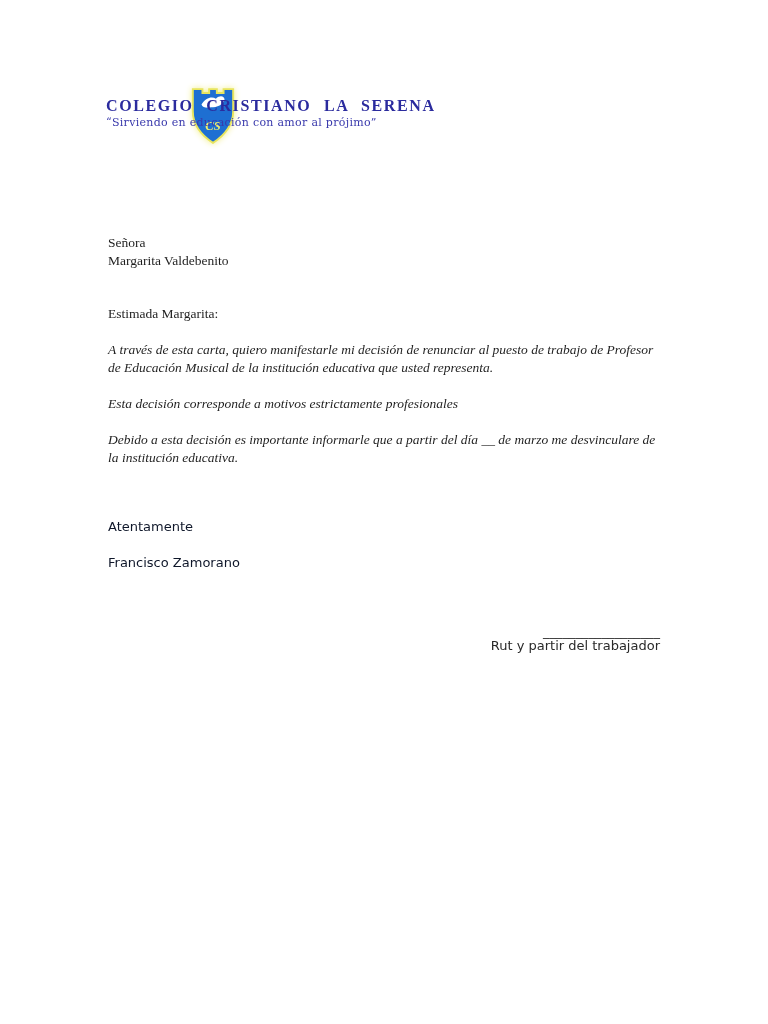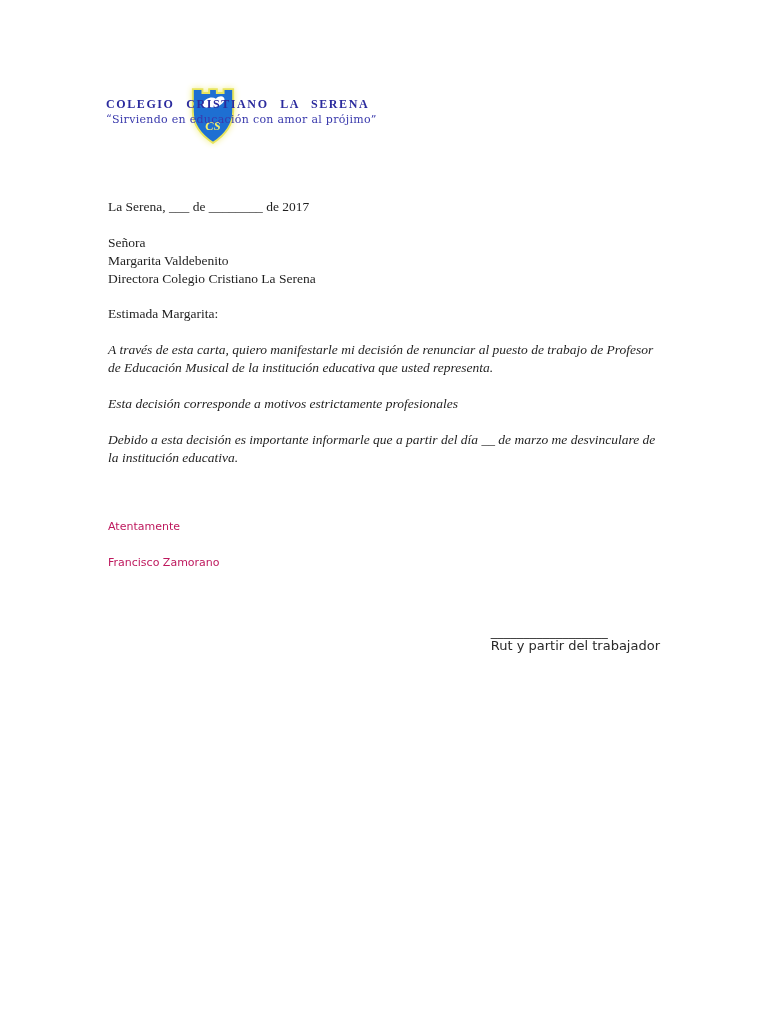--- a/index.html
+++ b/index.html
@@ -23,21 +23,21 @@
     position:absolute; left:50%; top:4px;
     transform:translateX(-50%);
     z-index:0;
     filter:drop-shadow(0 0 3px #f2ef8a);
   }
   .logo-name {
     position:relative; z-index:1;
     margin-top:15px;
     font-family:"Liberation Serif", serif;
     font-weight:bold;
-    font-size:12px;
+    font-size:16px;
     letter-spacing:1.6px;
     word-spacing:7px;
     color:#2b2b9e;
     white-space:nowrap;
   }
   .logo-tagline {
     position:relative; z-index:1;
     margin-top:1px;
     font-family:"DejaVu Serif", serif;
     font-size:11px;
@@ -48,27 +48,27 @@
 
   
   .line, .para {
     position:absolute; left:108px;
     font-size:13.5px;
     line-height:18px;
   }
   .para { width:556px;font-style:italic; }
   .sans {
     font-family:"DejaVu Sans","Liberation Sans",sans-serif;
-    font-size:11px;
+    font-size:13px;
     line-height:18px;
-    color:#be185d;
+    color:#0f172a;
   }
   .sig-block {
     position:absolute; right:108px;
-    text-align:left;
+    text-align:right;
     font-family:"DejaVu Sans","Liberation Sans",sans-serif;
     font-size:13px;
     color:#2a2a2a;
     white-space:nowrap;
   }
   .sig-line { letter-spacing:0; line-height:12px; }
 </style>
 </head>
 <body>
 
@@ -79,25 +79,23 @@
       <svg width="48" height="60" viewBox="0 0 50 62">
         <path d="M4 3 h10 v4 h7 v-4 h8 v4 h7 v-4 h10 v23 c0 15 -9 25 -21 33 c-12 -8 -21 -18 -21 -33 z" fill="#1e6fd2" stroke="#e8e55e" stroke-width="2"></path>
         <path d="M13 19 c4 -7 11 -9 15 -6 c4 -4 9 -3 9 1 c-1 5 -8 8 -14 8 c-5 1 -9 0 -10 -3 z" fill="#ffffff"></path>
         <text x="25" y="46" text-anchor="middle" font-family="Liberation Serif, serif" font-style="italic" font-size="13" font-weight="bold" fill="#f5f06a">CS</text>
       </svg>
     </div>
     <div class="logo-name">COLEGIO CRISTIANO LA SERENA</div>
     <div class="logo-tagline">“Sirviendo en educación con amor al prójimo”</div>
   </div>
 
-  <div class="line" style="top:198px">La Serena, ___ de ________ de 2017</div>
 
   <div class="line" style="top:234px">Señora</div>
   <div class="line" style="top:252px">Margarita Valdebenito</div>
-  <div class="line" style="top:270px">Directora Colegio Cristiano La Serena</div>
 
   <div class="line" style="top:305px">Estimada Margarita:</div>
 
   <div class="para" style="top:341px">A través de esta carta, quiero manifestarle mi decisión de renunciar al puesto de trabajo de Profesor de Educación Musical de la institución educativa que usted representa.</div>
   <div class="para" style="top:395px">Esta decisión corresponde a motivos estrictamente profesionales</div>
   <div class="para" style="top:431px">Debido a esta decisión es importante informarle que a partir del día __ de marzo me desvinculare de la institución educativa.</div>
 
   <div class="line sans" style="top:518px">Atentamente</div>
   <div class="line sans" style="top:554px">Francisco Zamorano</div>
 

